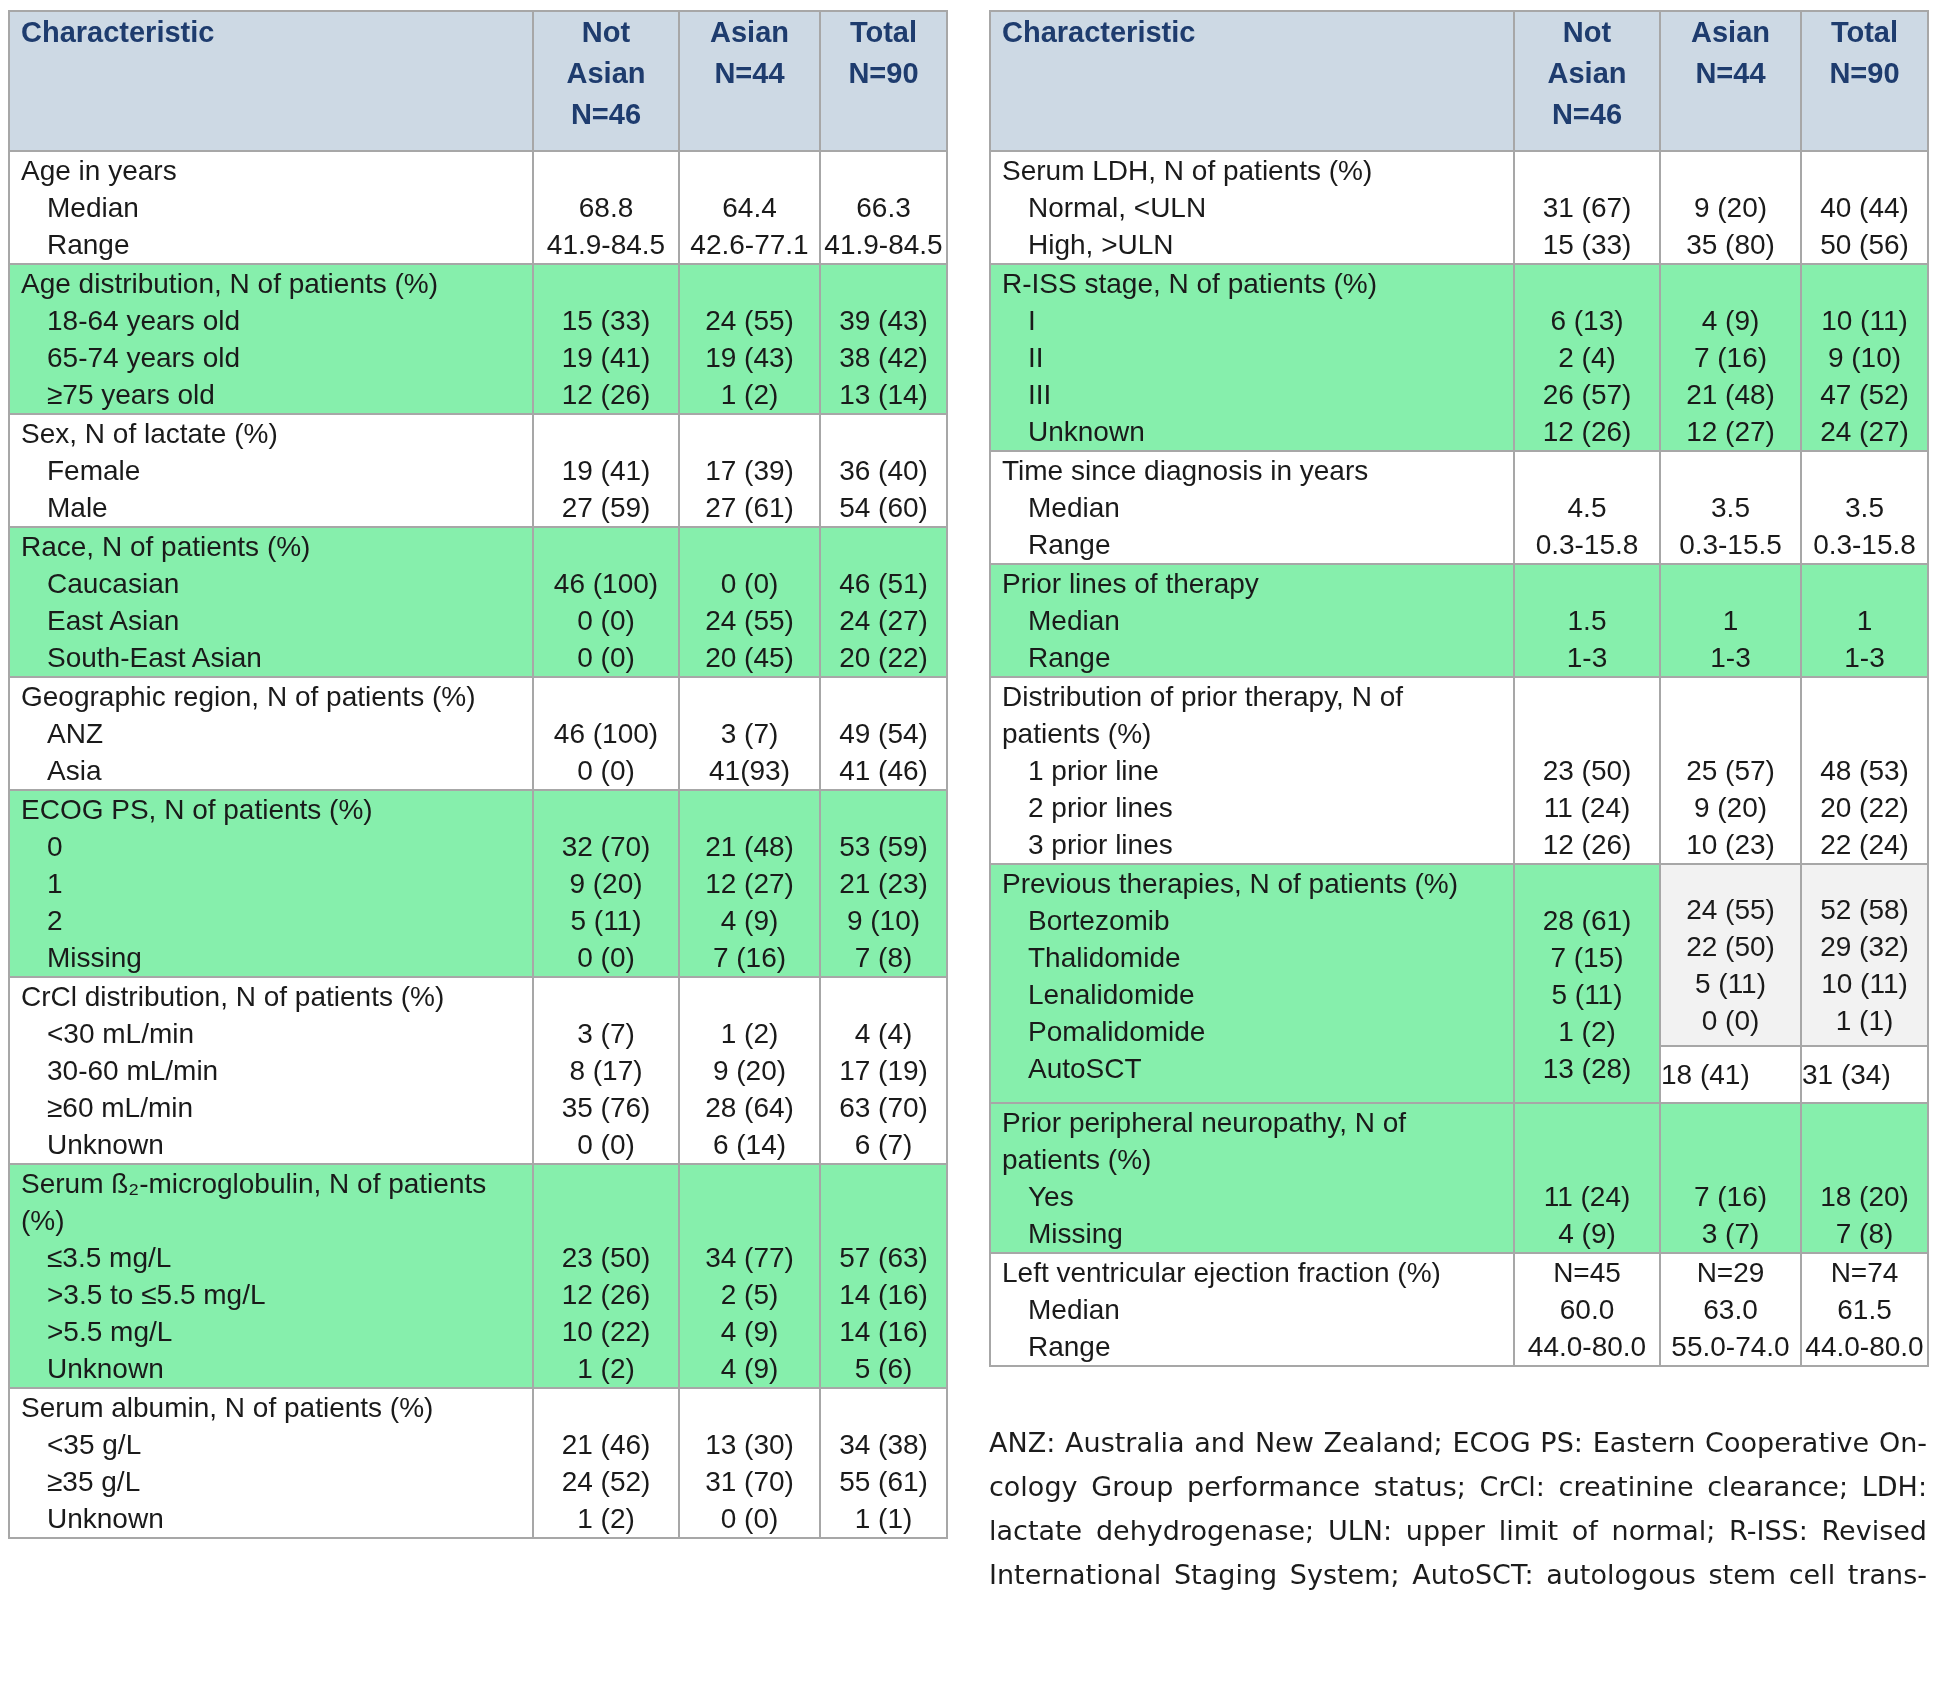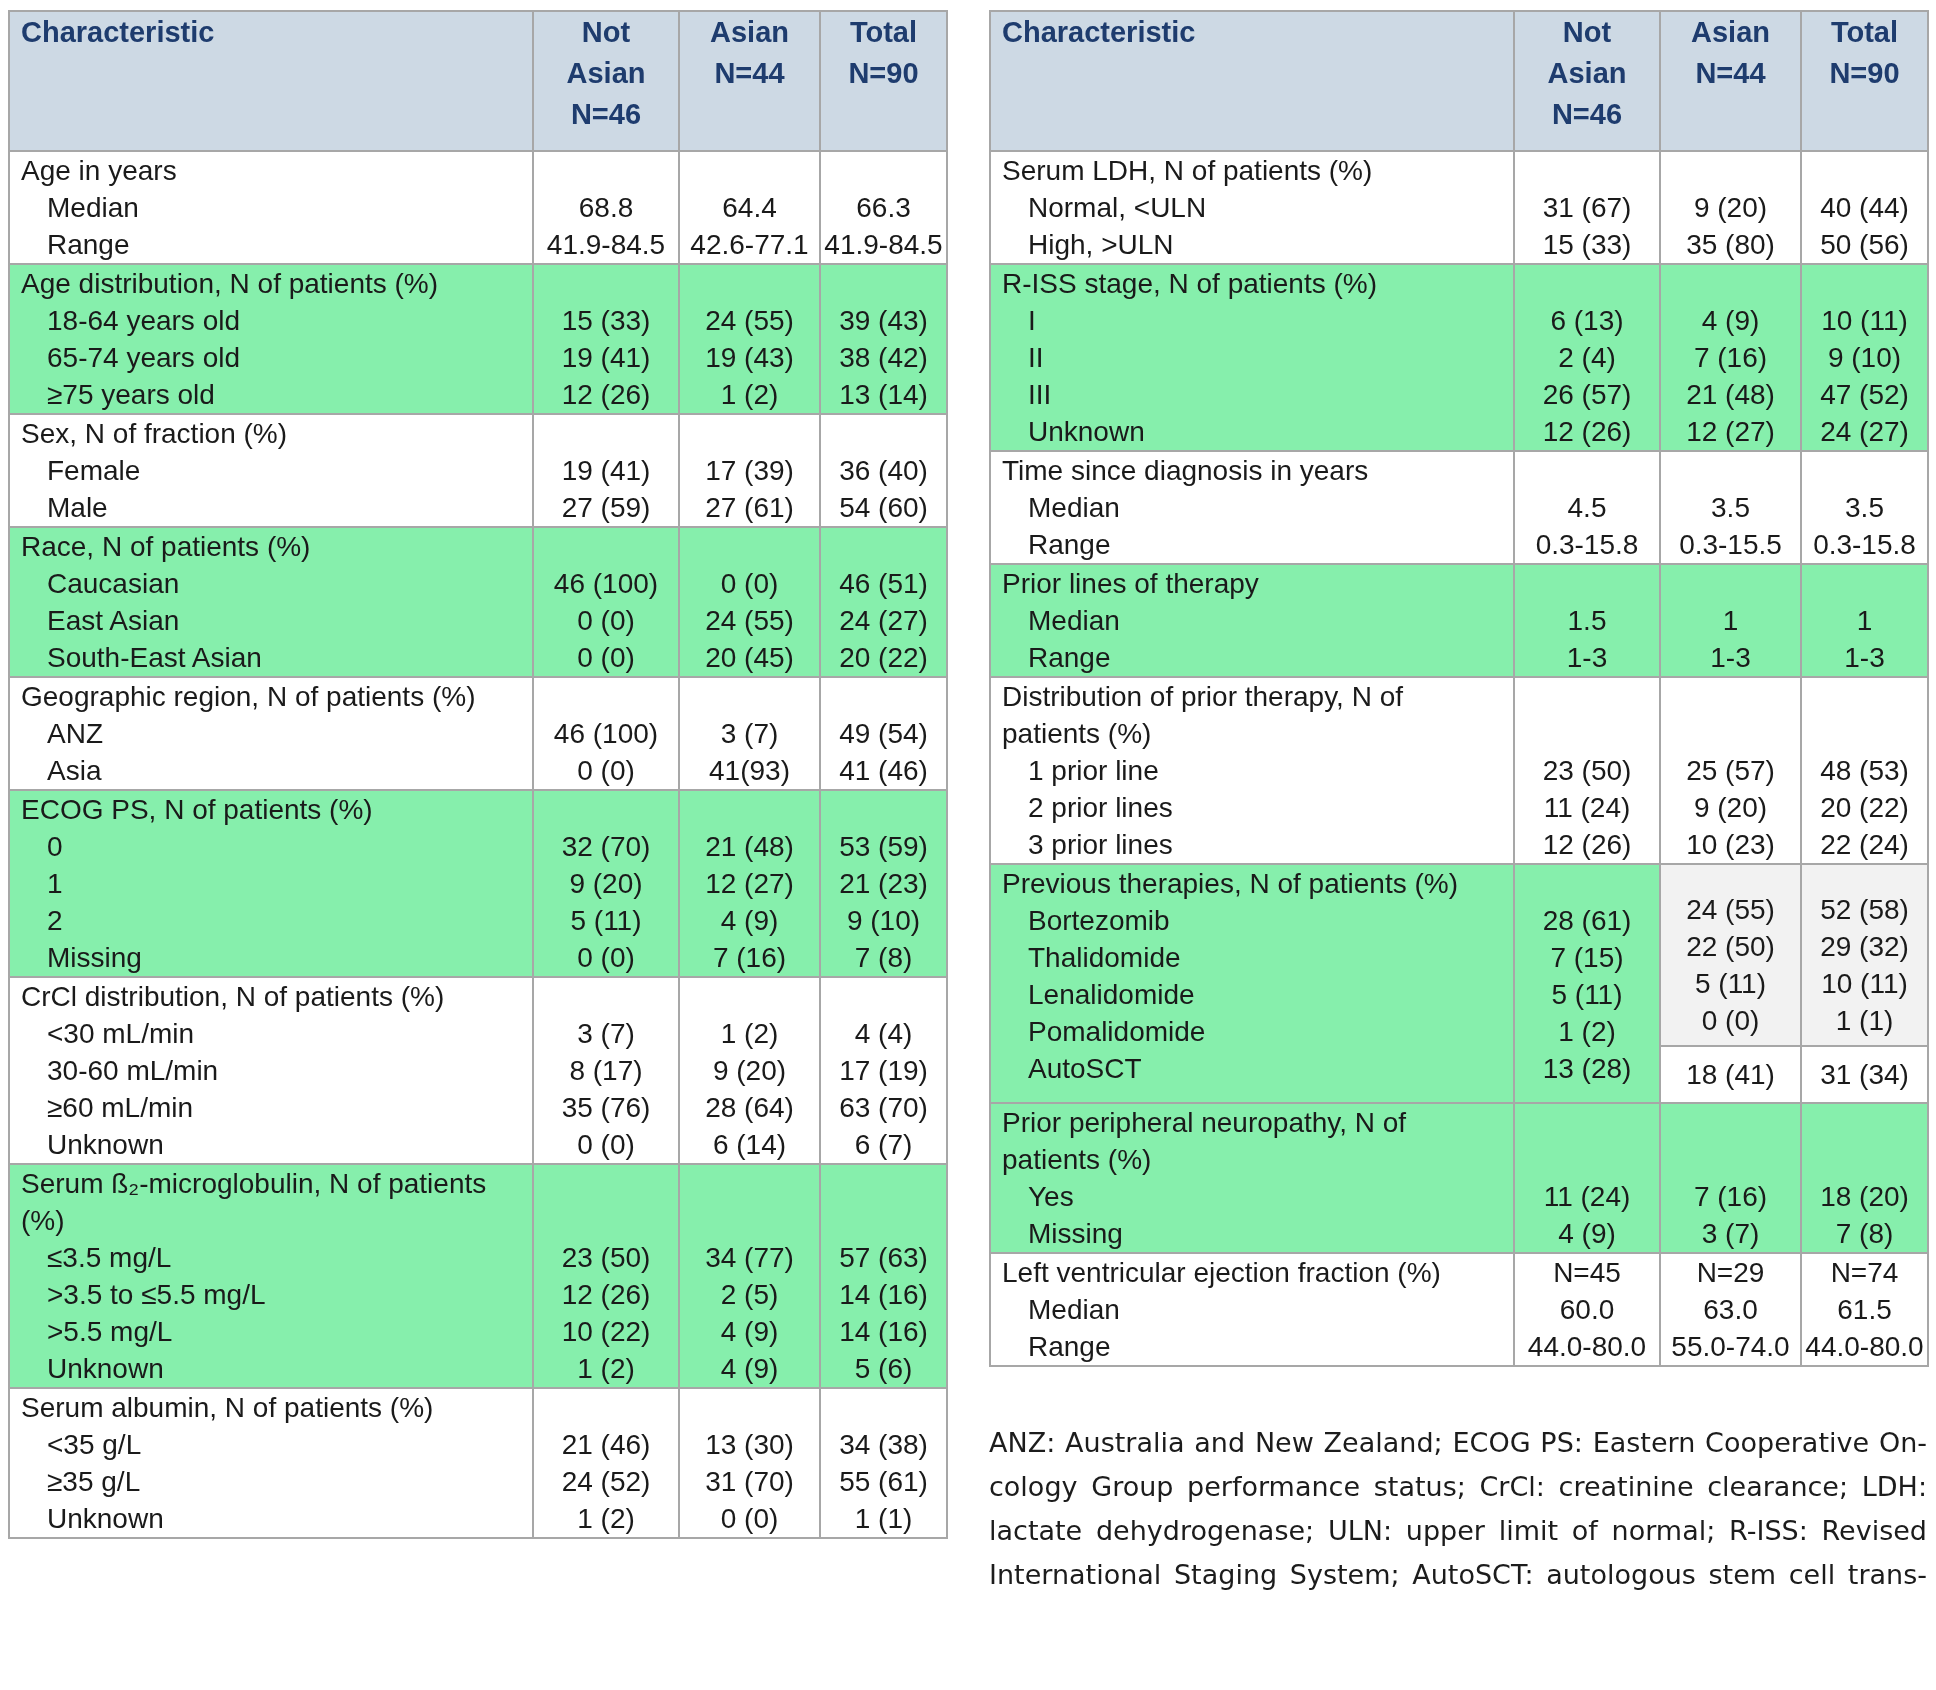--- a/index.html
+++ b/index.html
@@ -87,21 +87,21 @@
     font-size: 28px;
     line-height: 37px;
   }
   .split-top .val { height: 37px; text-align: center; white-space: nowrap; }
   .split-bottom {
     background: #ffffff;
     padding: 9px 0 9px 0;
     font-size: 28px;
     line-height: 37px;
   }
-  .split-bottom .val { height: 37px; text-align: center; white-space: nowrap; }
+  .split-bottom .val { height: 37px; text-align: left; white-space: nowrap; }
 
   
   .right-col { display: flex; flex-direction: column; }
   .footnote {
     margin-top: 54px;
     width: 938px;
     font-family: "DejaVu Sans", sans-serif;
     font-size: 27px;
     line-height: 44px;
     color: #1c1c1c;
@@ -189,21 +189,21 @@
           </td>
           <td class="sec gray">
             <div class="val">&nbsp;</div>
             <div class="val">39 (43)</div>
             <div class="val">38 (42)</div>
             <div class="val">13 (14)</div>
           </td>
         </tr>
         <tr>
           <td class="sec">
-            <div class="lbl">Sex, N of fraction (%)</div>
+            <div class="lbl">Sex, N of lactate (%)</div>
             <div class="lbl ind">Female</div>
             <div class="lbl ind">Male</div>
           </td>
           <td class="sec">
             <div class="val">&nbsp;</div>
             <div class="val">19 (41)</div>
             <div class="val">27 (59)</div>
           </td>
           <td class="sec">
             <div class="val">&nbsp;</div>

